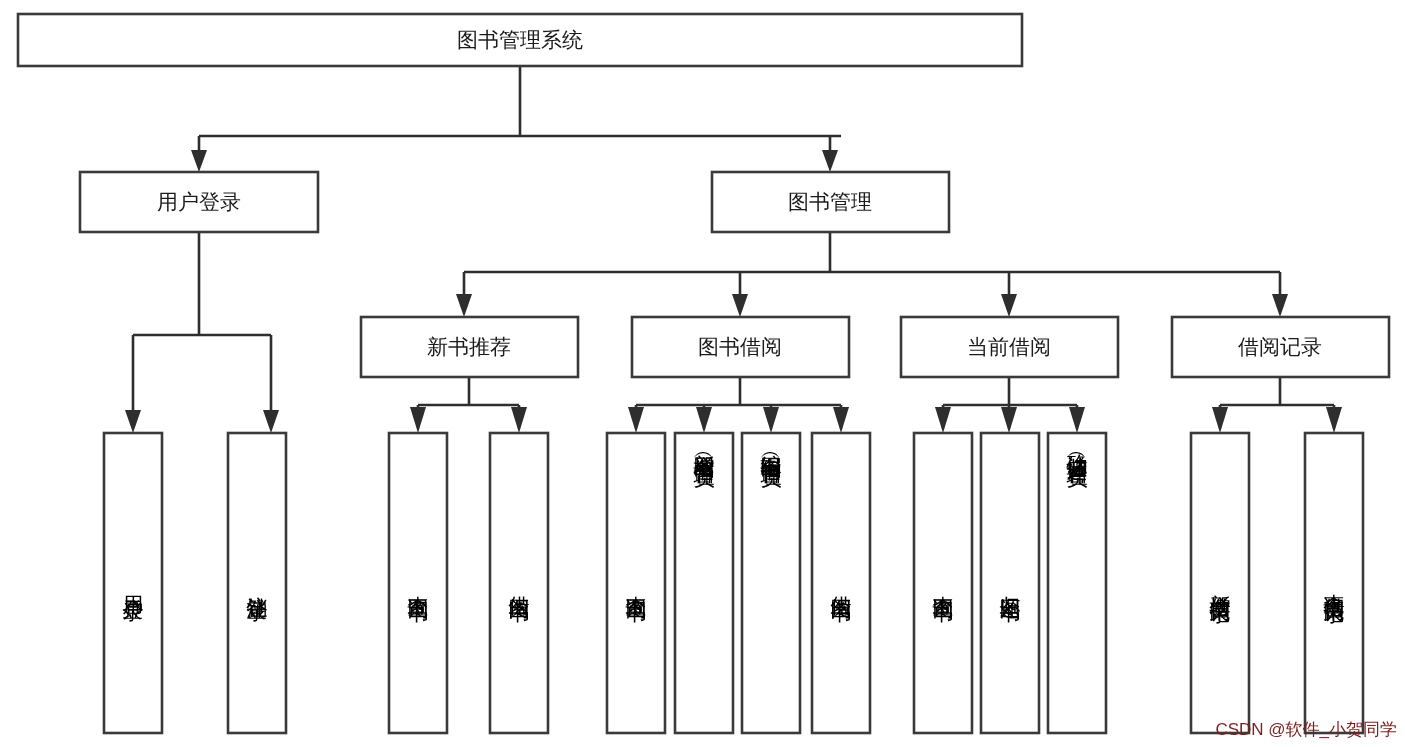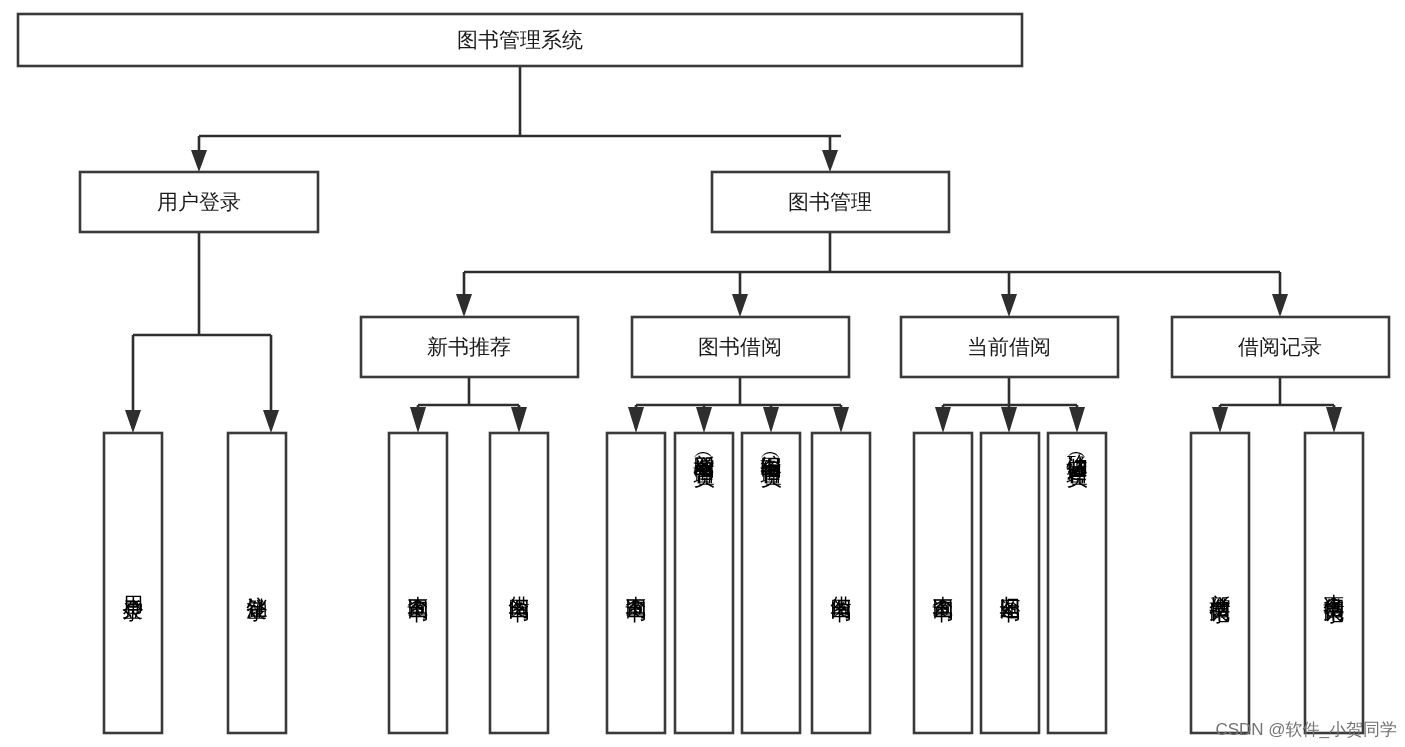--- a/index.html
+++ b/index.html
@@ -49,21 +49,21 @@
   .arrow-head {
     fill: #2e2e2e;
     stroke: none;
   }
   .watermark {
     position: absolute;
     right: 8px;
     bottom: 6px;
     font-family: "Liberation Sans", sans-serif;
     font-size: 17px;
-    color: #737373;
+    color: #7f1d1d;
     white-space: nowrap;
     user-select: none;
   }
 </style>
 </head>
 <body>
 
 <div id="diagram-root">
   <svg width="1405" height="747" viewBox="0 0 1405 747" xmlns="http://www.w3.org/2000/svg">
 

